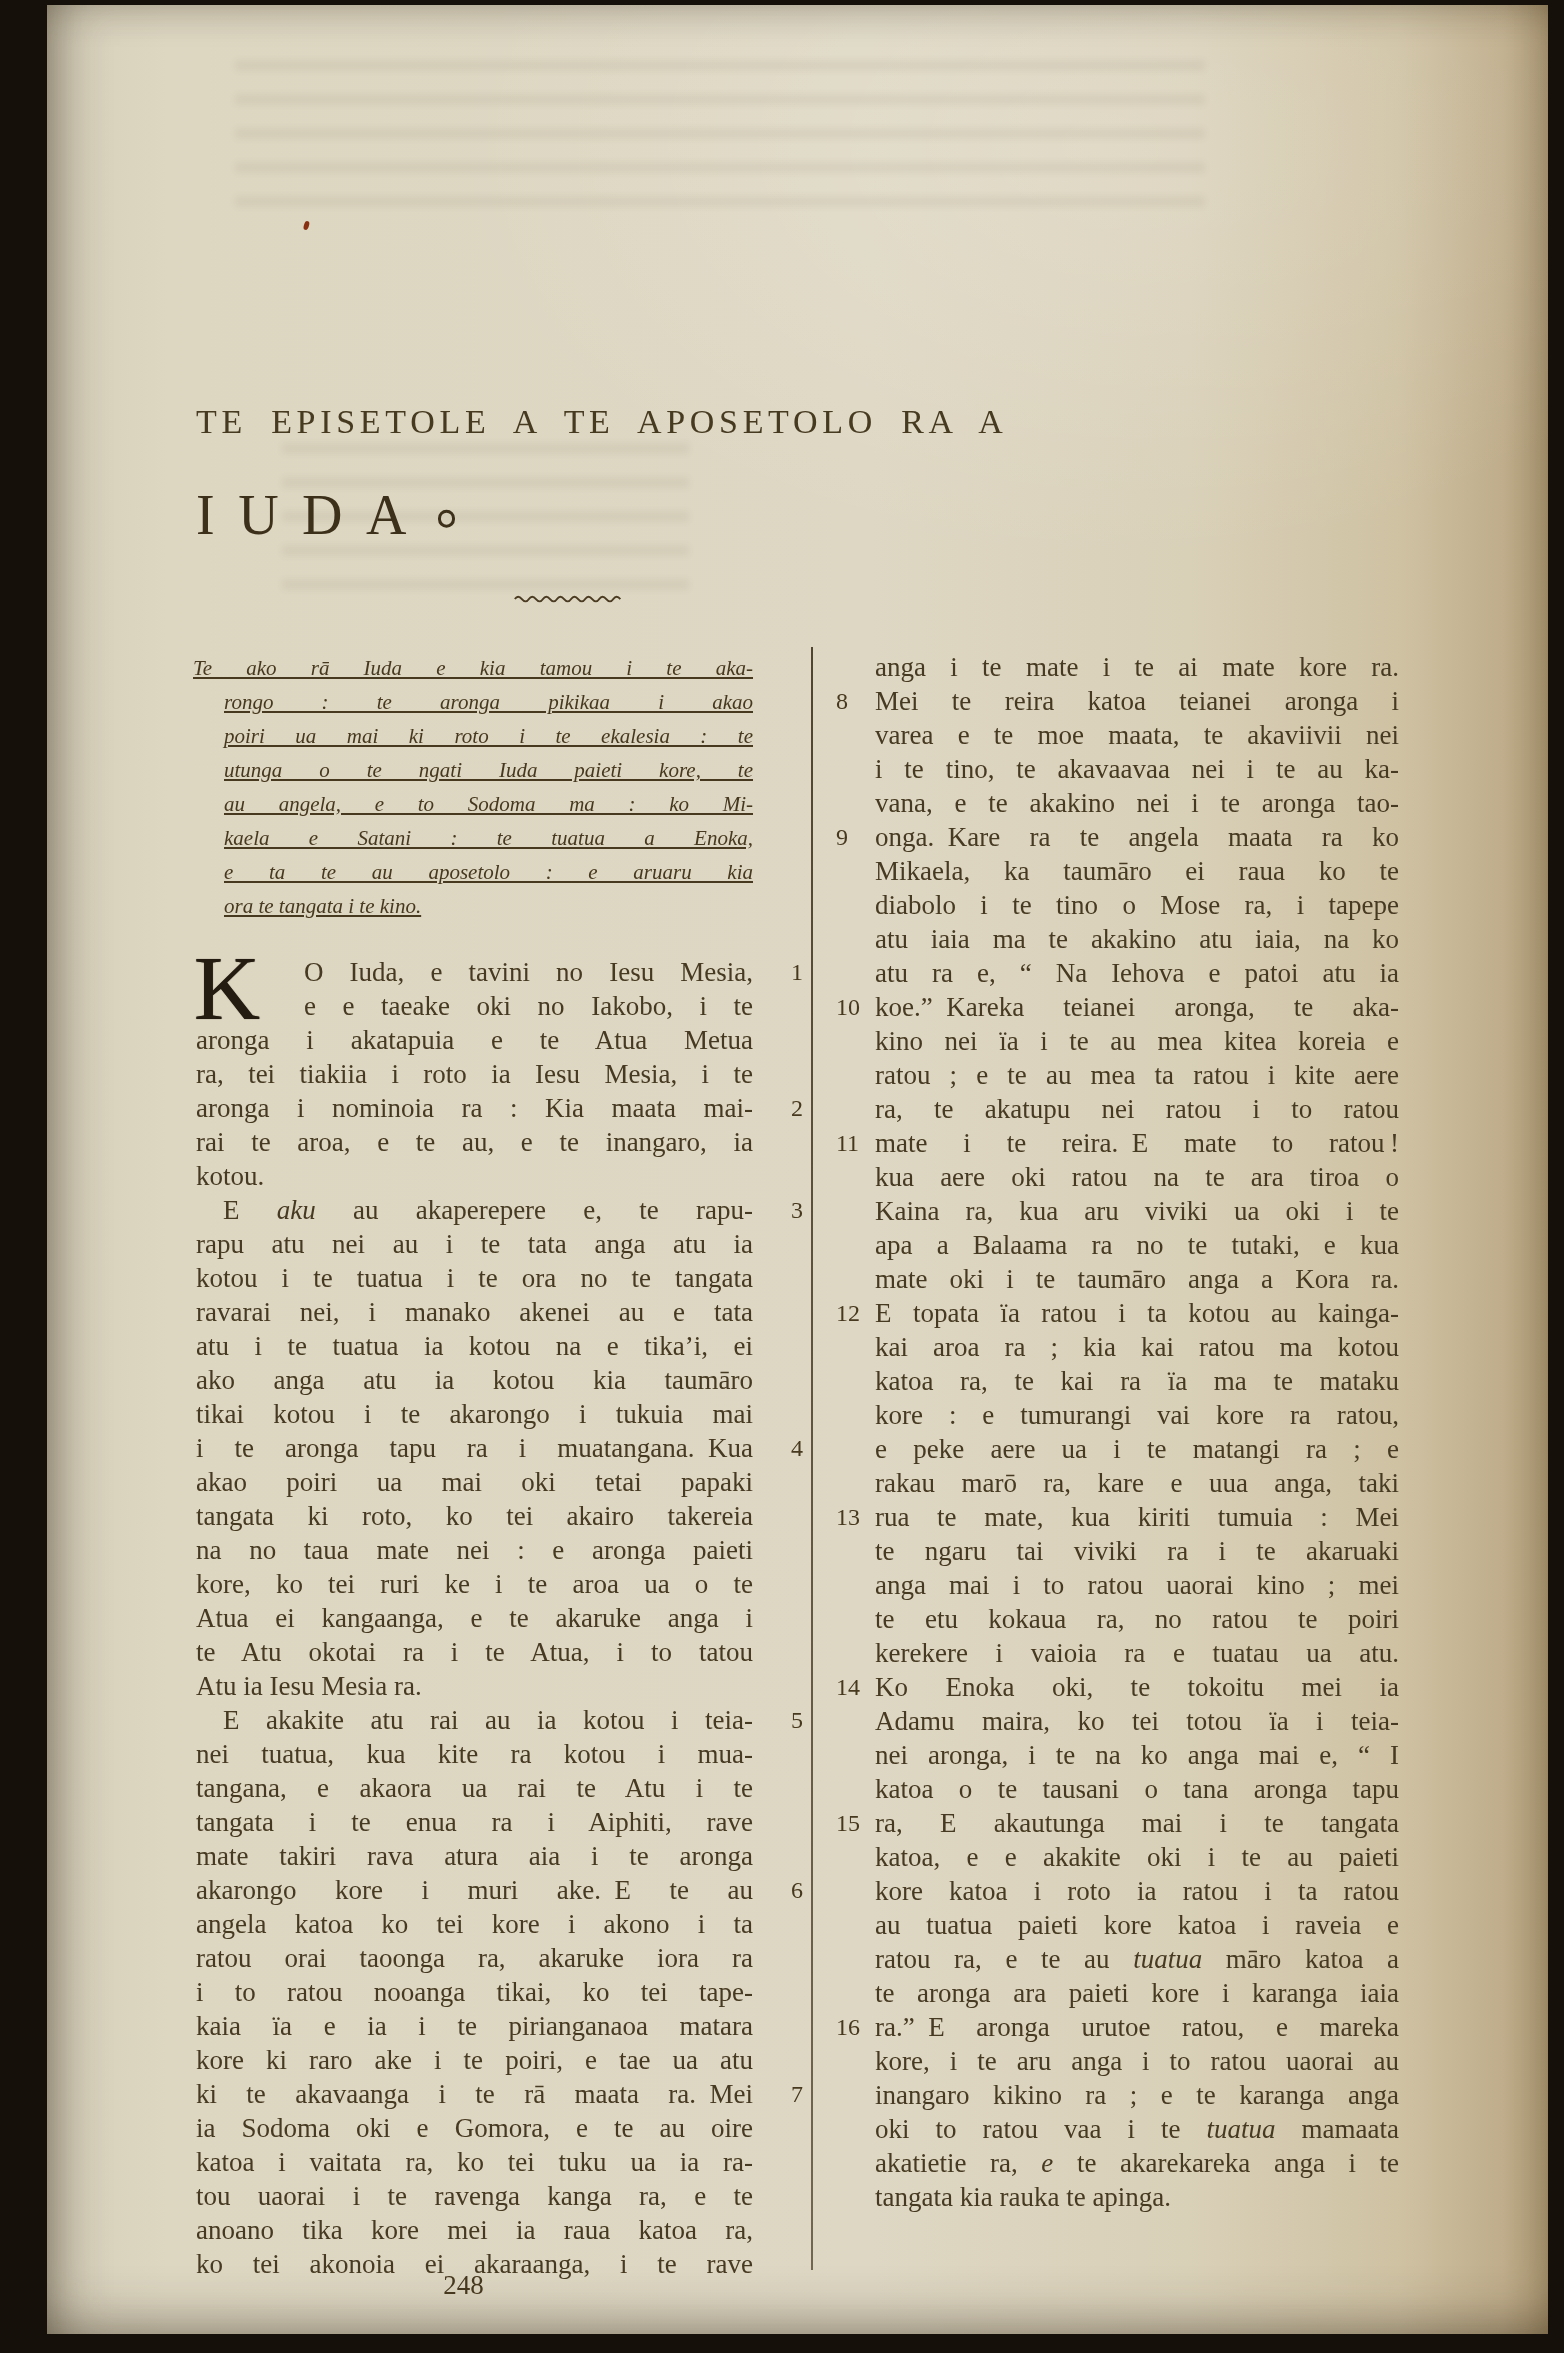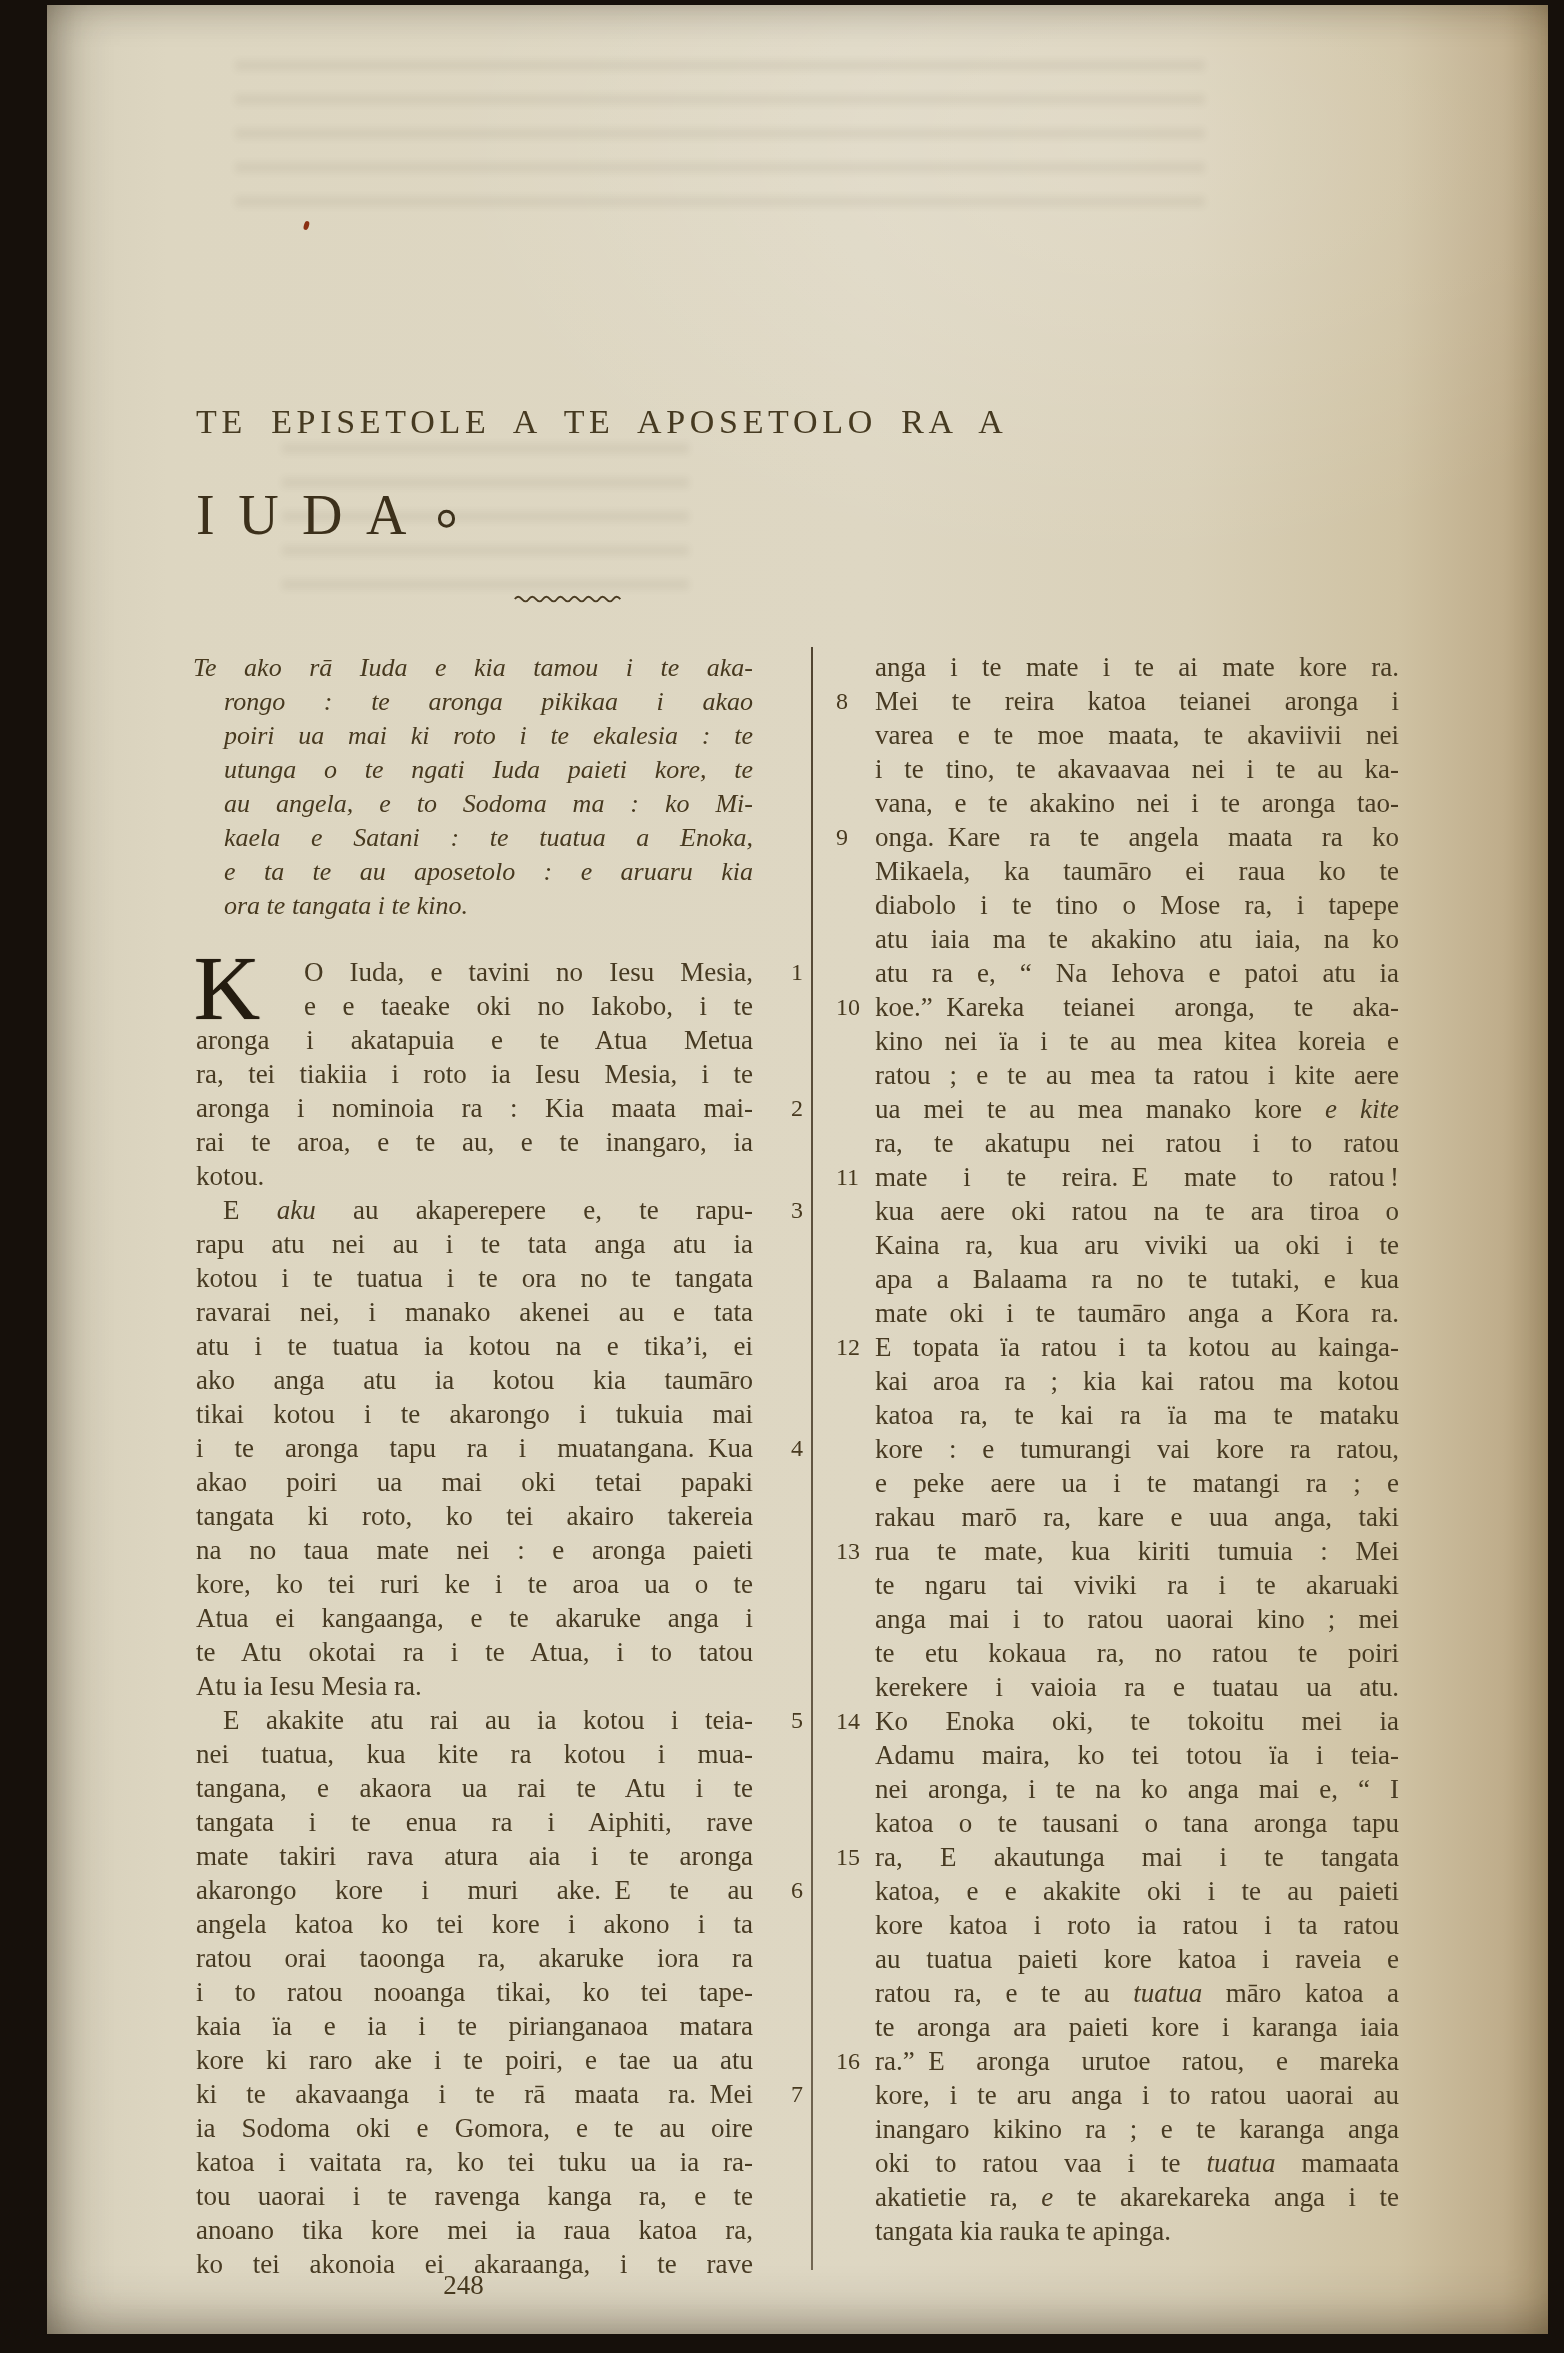--- a/index.html
+++ b/index.html
@@ -22,21 +22,21 @@
   .speck{position:absolute;left:257px;top:216px;width:4.7px;height:8.6px;background:#8a3012;
     border-radius:50%;transform:rotate(18deg);}
   .title1{position:absolute;left:149px;top:398px;width:1207px;
     font-size:34px;letter-spacing:4.7px;word-spacing:11px;color:#463a21;}
   .title2{position:absolute;left:149px;top:478px;width:1207px;text-align:left;
     font-size:56px;letter-spacing:23.5px;color:#3c301b;}
   .ring{display:inline-block;width:11.7px;height:11.7px;border:3.1px solid #3c301b;
     border-radius:50%;margin-left:7.8px;transform:translateY(-6.3px);}
   .squiggle{position:absolute;left:466px;top:587px;}
   .intro{position:absolute;left:146px;top:646px;width:560px;font-style:italic;
-    font-size:26px;color:#47391f;}
+    font-size:21px;color:#47391f;text-decoration:underline;}
   .intro .line{height:34px;}
   .intro .hang .t{padding-left:31px;}
   .leftcol{position:absolute;left:149px;top:950px;width:557px;font-size:27px;color:#473a22;}
   .rightcol{position:absolute;left:828px;top:645px;width:524px;font-size:27px;color:#473a22;}
   .line{position:relative;height:34px;}
   .t{display:block;height:34px;overflow:hidden;text-align:justify;text-align-last:justify;
      line-height:34px;}
   .nj{text-align-last:left;}
   .ind .t{text-indent:27px;}
   .it{font-style:italic;}
@@ -265,23 +265,20 @@
         <span class="verse">10</span>
         <span class="t"><span>koe.” Kareka teianei aronga, te aka-</span></span>
       </div>
       <div class="line">
         <span class="t"><span>kino nei ïa i te au mea kitea koreia e</span></span>
       </div>
       <div class="line">
         <span class="t"><span>ratou ;  e te au mea ta ratou i kite aere</span></span>
       </div>
       <div class="line">
-        <span class="t"><span>ua mei te au mea manako kore </span><span class="it">e kite</span></span>
-      </div>
-      <div class="line">
         <span class="t"><span>ra, te akatupu nei ratou i to ratou</span></span>
       </div>
       <div class="line">
         <span class="verse">11</span>
         <span class="t"><span>mate i te reira. E mate to ratou !</span></span>
       </div>
       <div class="line">
         <span class="t"><span>kua aere oki ratou na te ara tiroa o</span></span>
       </div>
       <div class="line">

